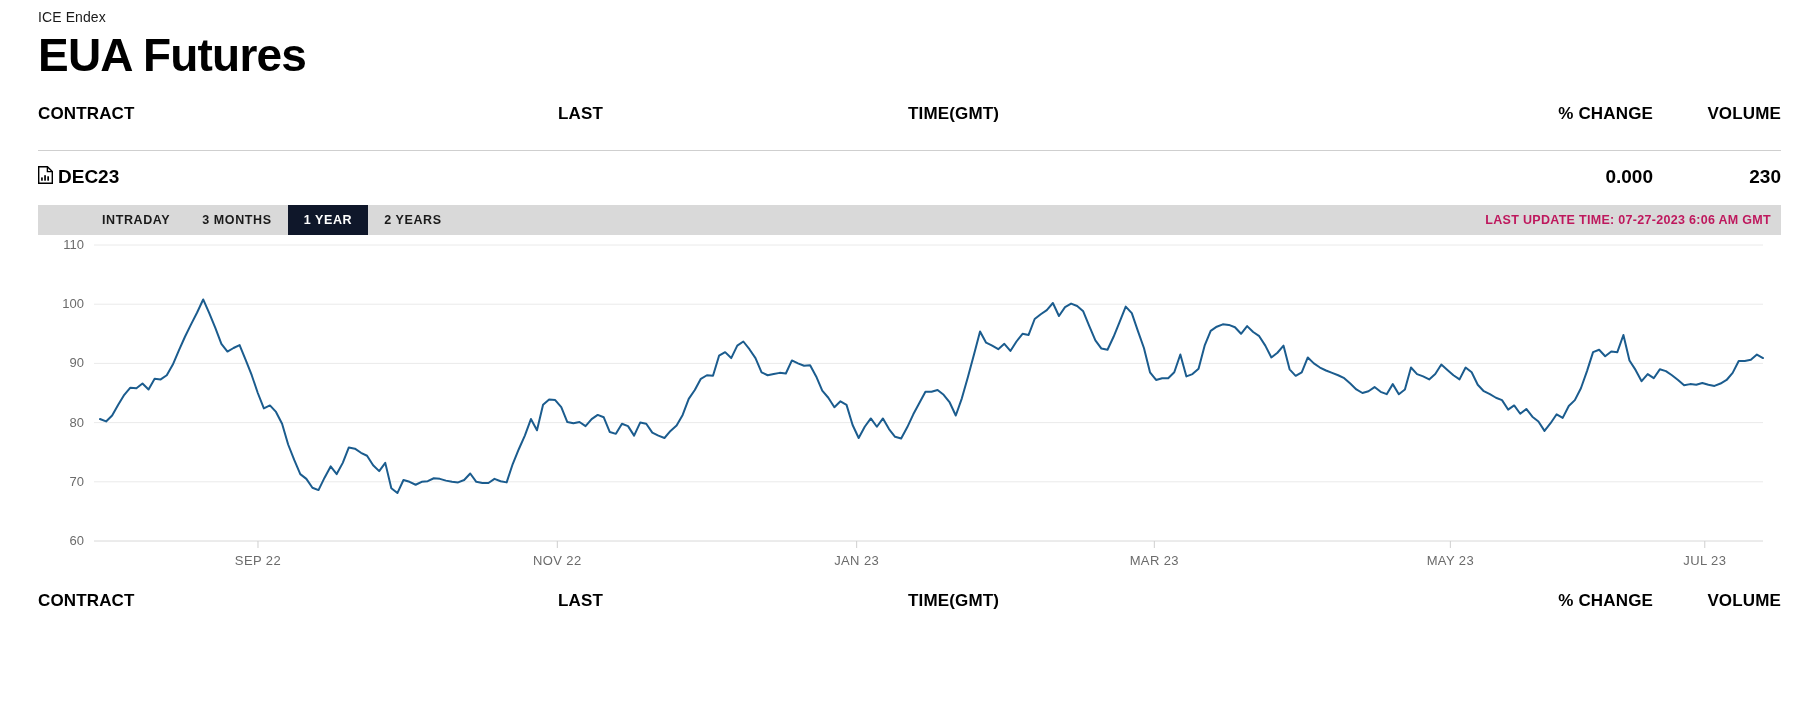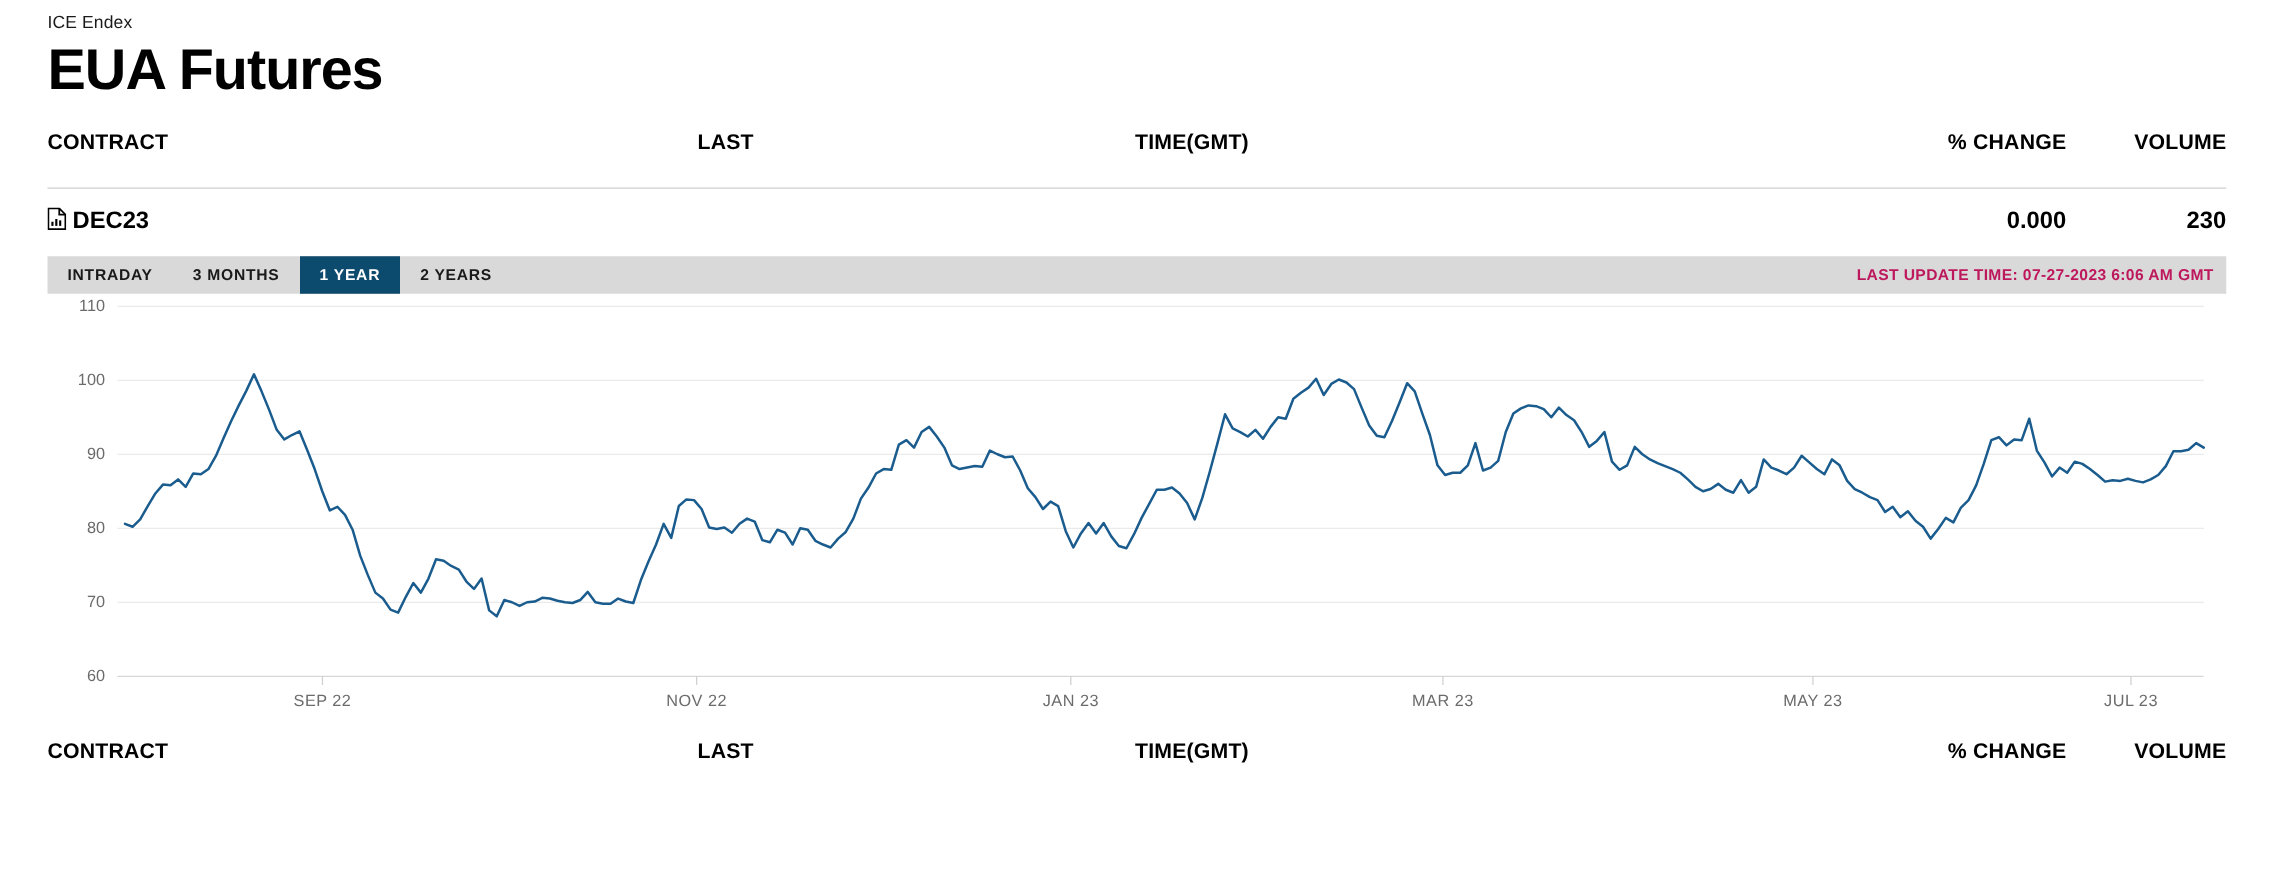--- a/index.html
+++ b/index.html
@@ -91,35 +91,36 @@
     display: flex;
     align-items: stretch;
     background: #d9d9d9;
     height: 30px;
     width: 100%;
     margin-top: 2px;
   }
   .tabs {
     display: flex;
     align-items: stretch;
+    margin-left: 48px;
   }
   .tab {
     display: flex;
     align-items: center;
     padding: 0 16px;
     font-size: 12.5px;
     font-weight: 700;
     letter-spacing: 0.6px;
     color: #1a1a1a;
     background: transparent;
     cursor: pointer;
     user-select: none;
   }
   .tab.active {
-    background: #0c4a6e;
+    background: #0f172a;
     color: #ffffff;
   }
   .toolbar-spacer { flex: 1 1 auto; }
   .last-update {
     display: flex;
     align-items: center;
     padding-right: 10px;
     font-size: 12.5px;
     font-weight: 700;
     letter-spacing: 0.3px;

